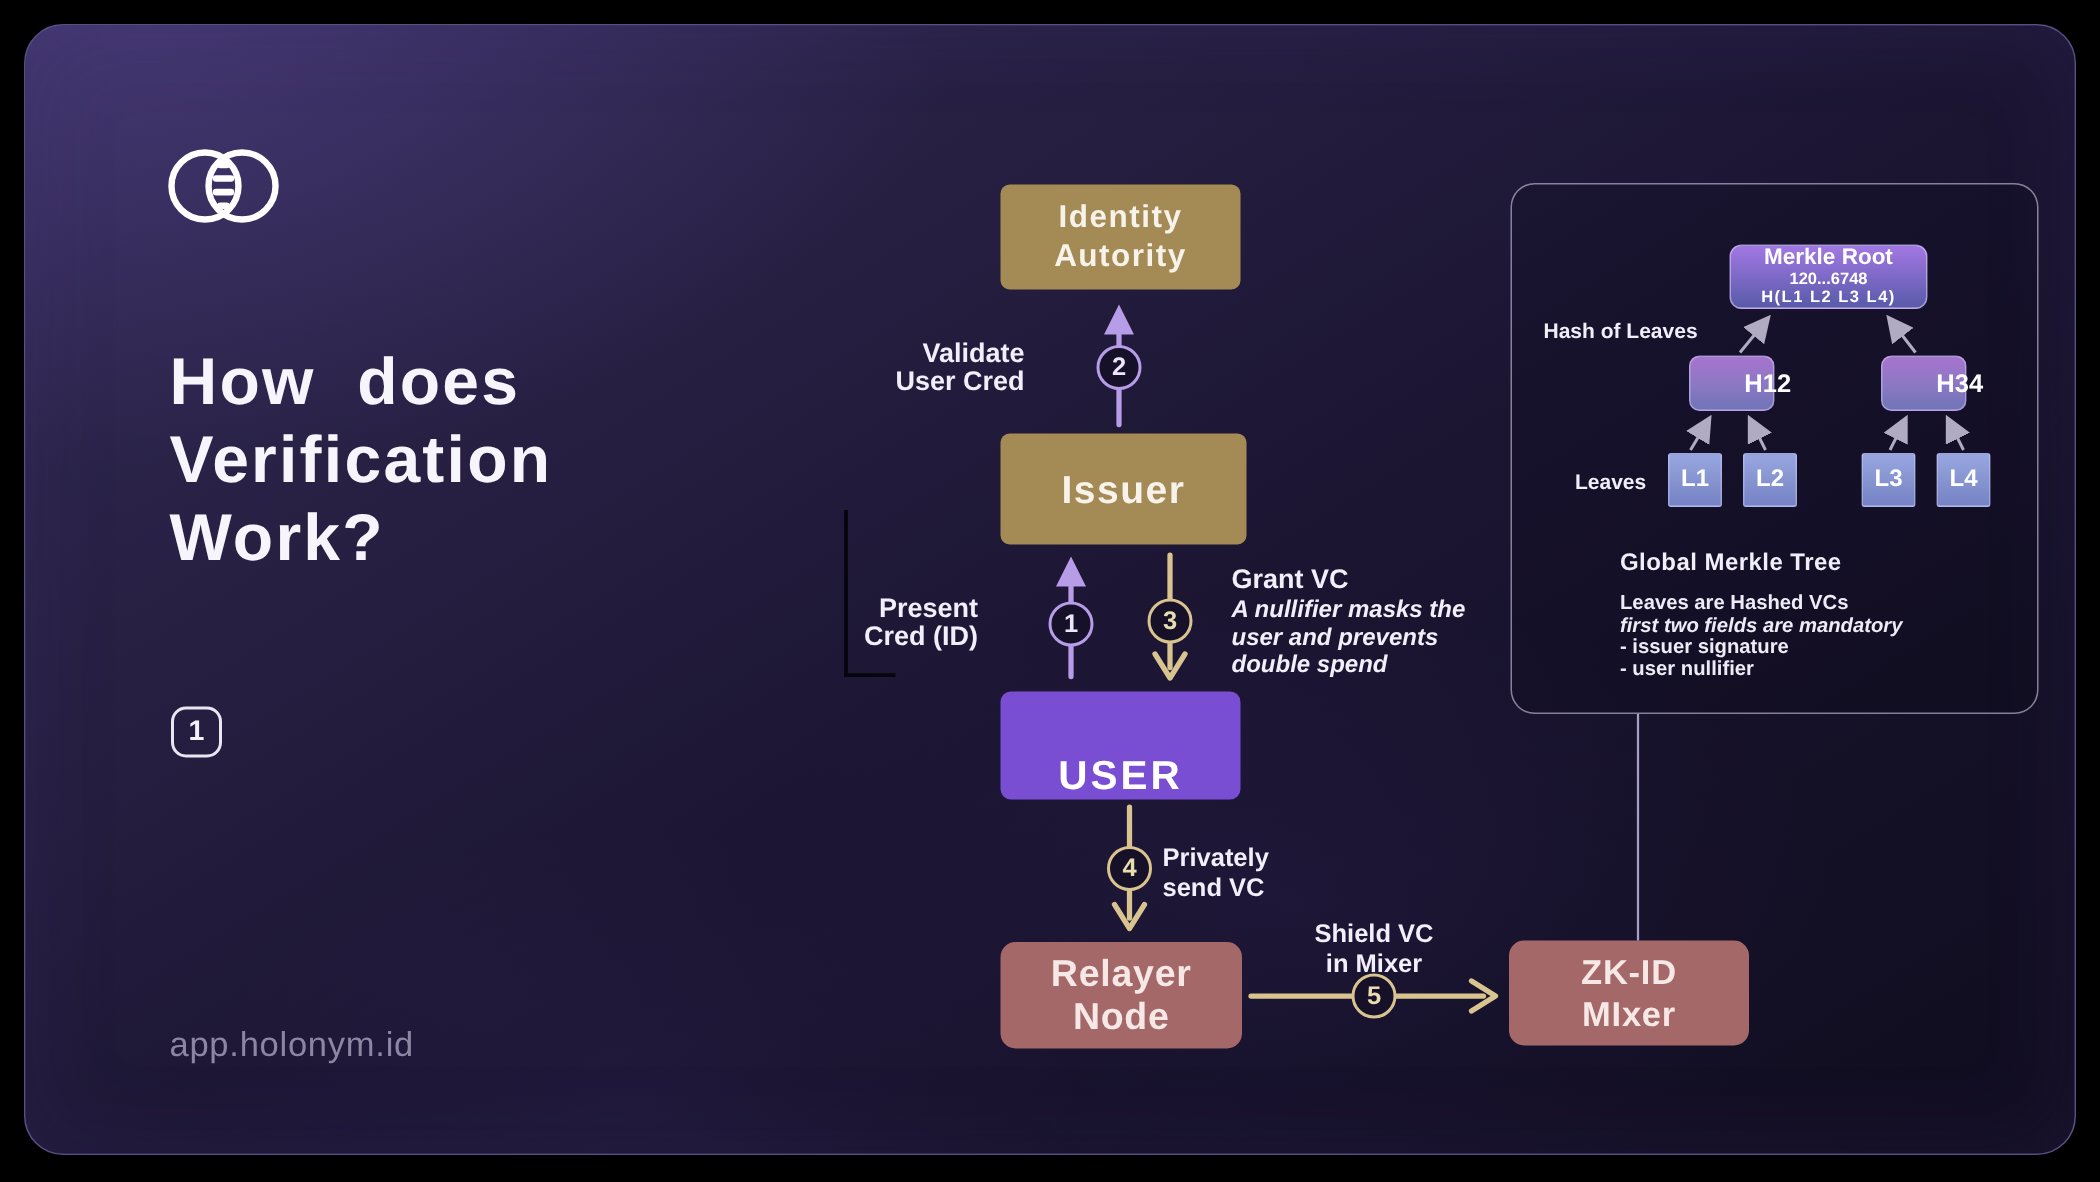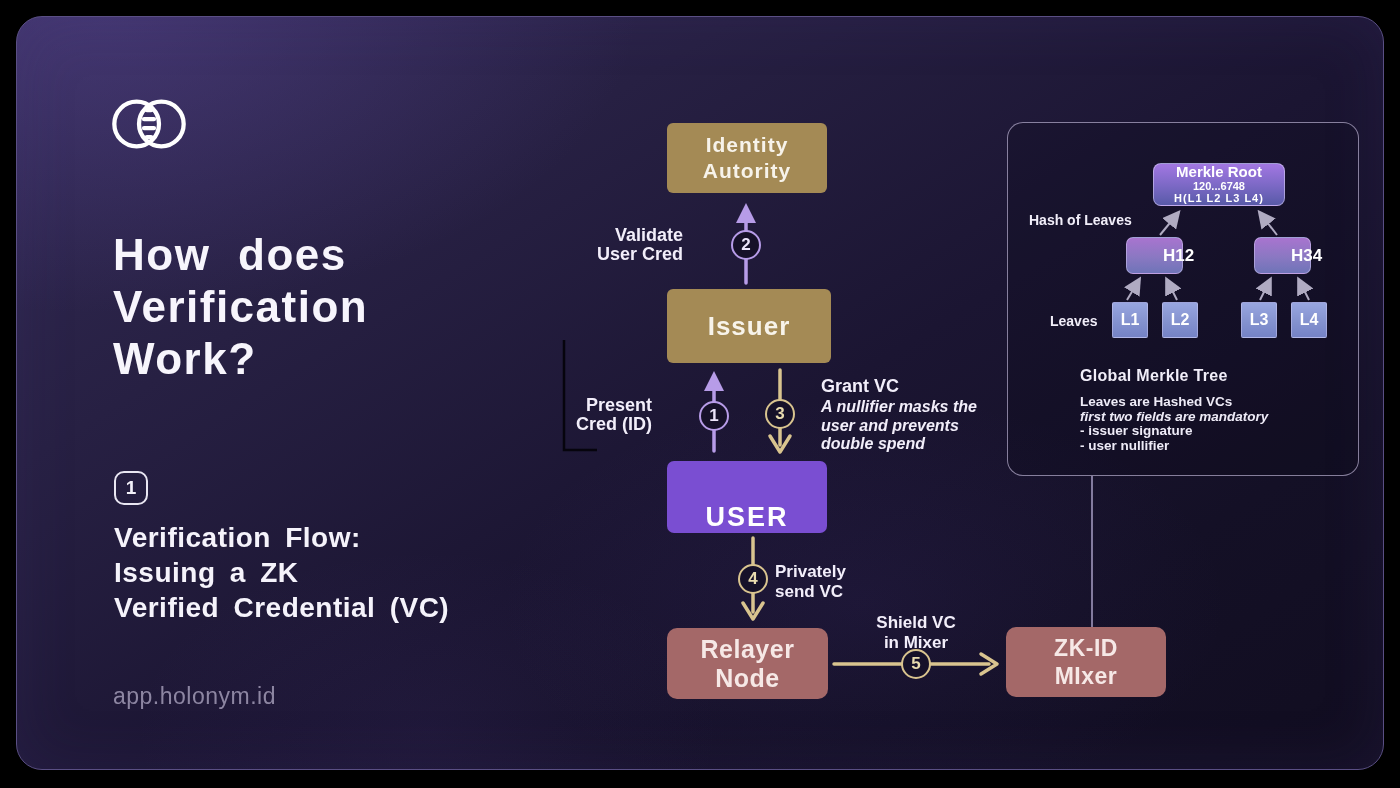--- a/index.html
+++ b/index.html
@@ -115,25 +115,20 @@
     </svg>
 
     <div class="title">
       <div>How does</div>
       <div>Verification</div>
       <div>Work?</div>
     </div>
 
     <div class="badge">1</div>
 
-    <div class="subtitle">
-      <div>Verification Flow:</div>
-      <div>Issuing a ZK</div>
-      <div>Verified Credential (VC)</div>
-    </div>
 
     <div class="url">app.holonym.id</div>
 
     <div class="fbox tan box-identity">
       <div>Identity</div>
       <div>Autority</div>
     </div>
     <div class="fbox tan box-issuer">
       <div>Issuer</div>
     </div>

